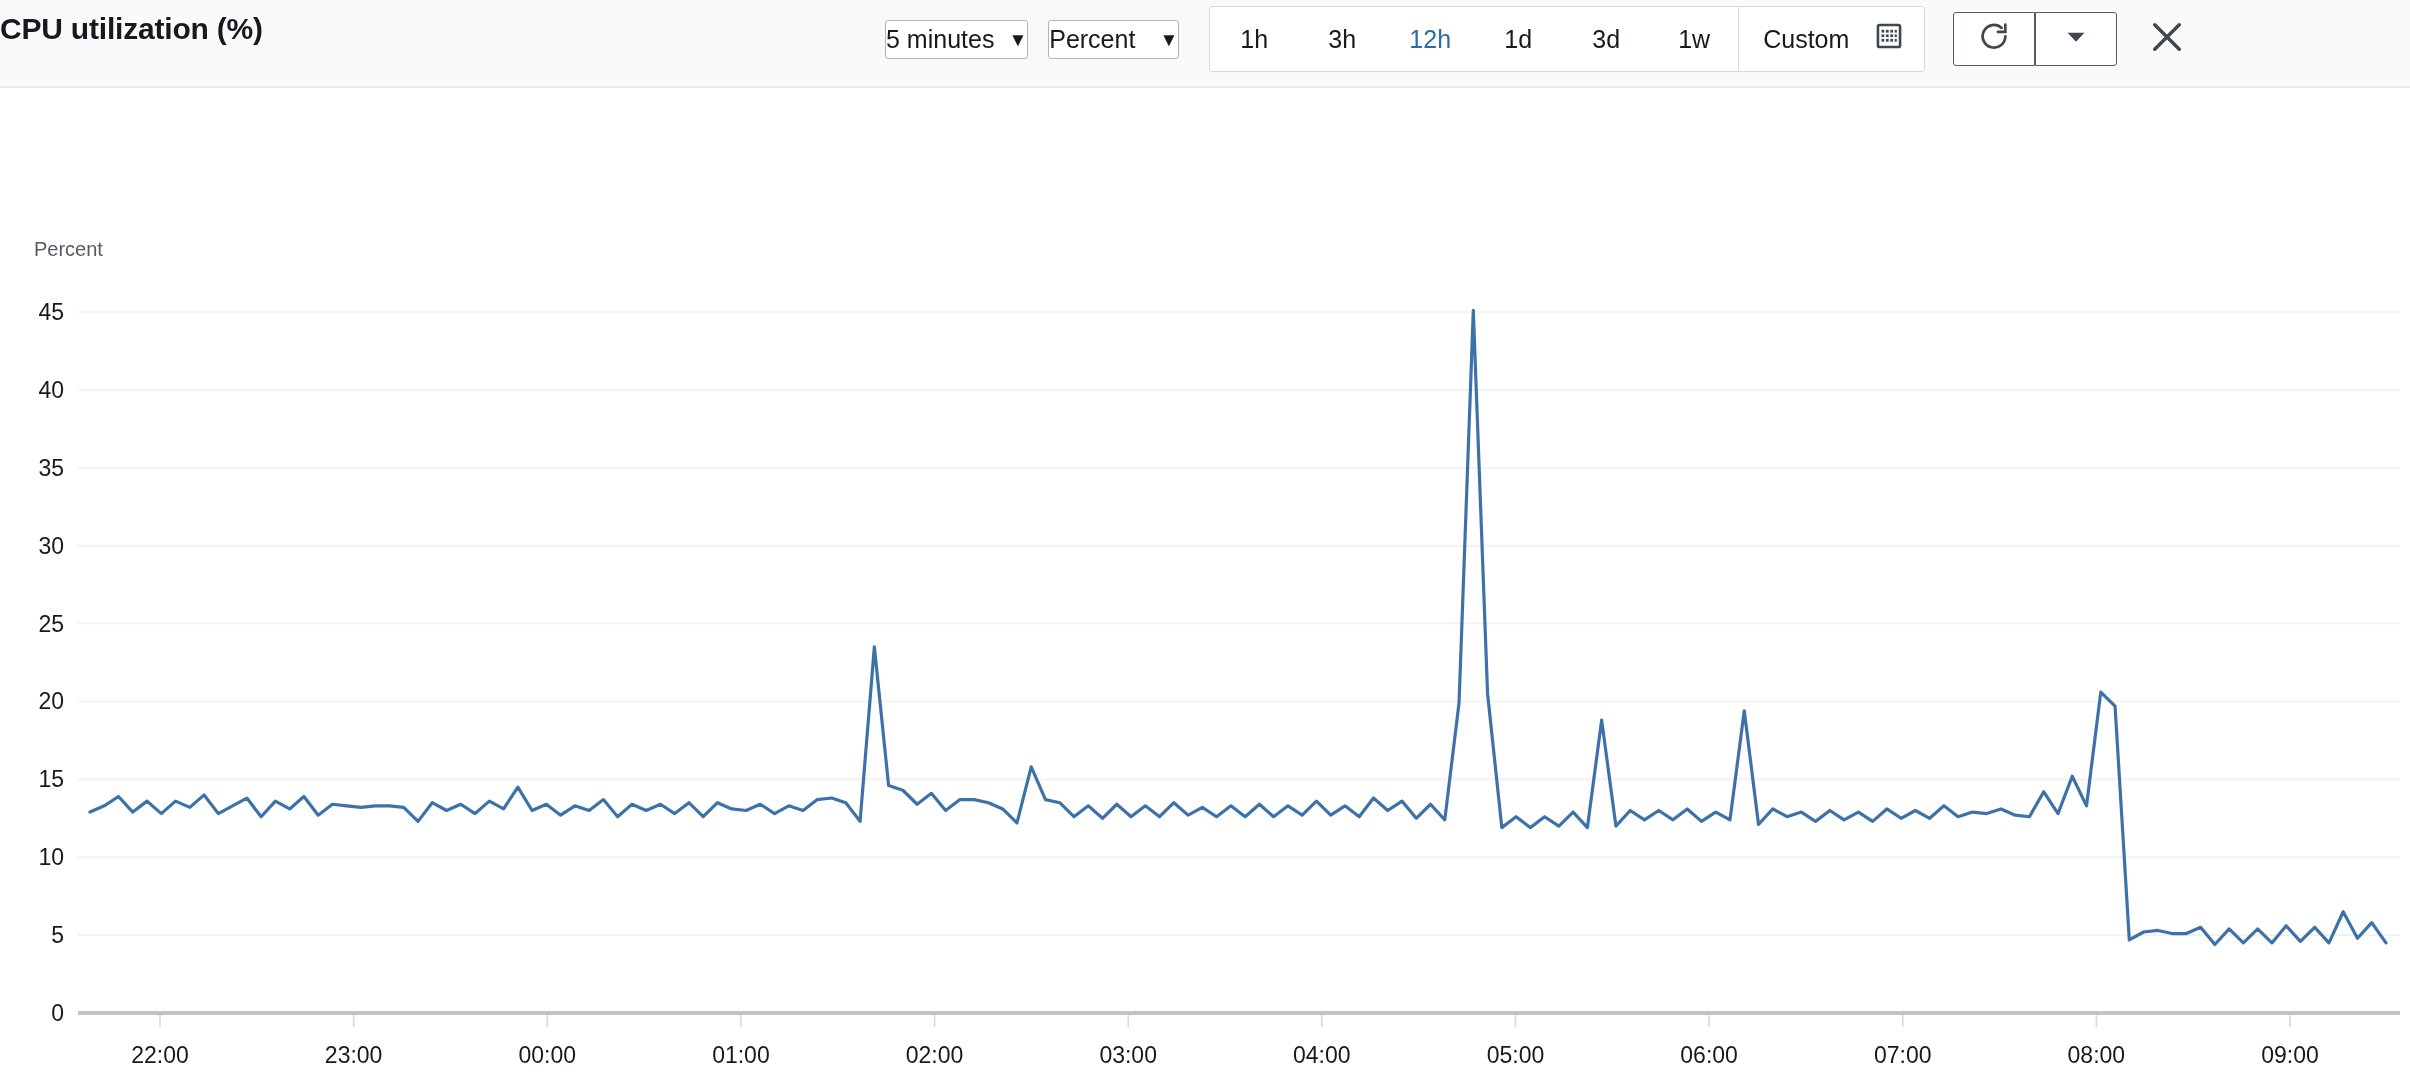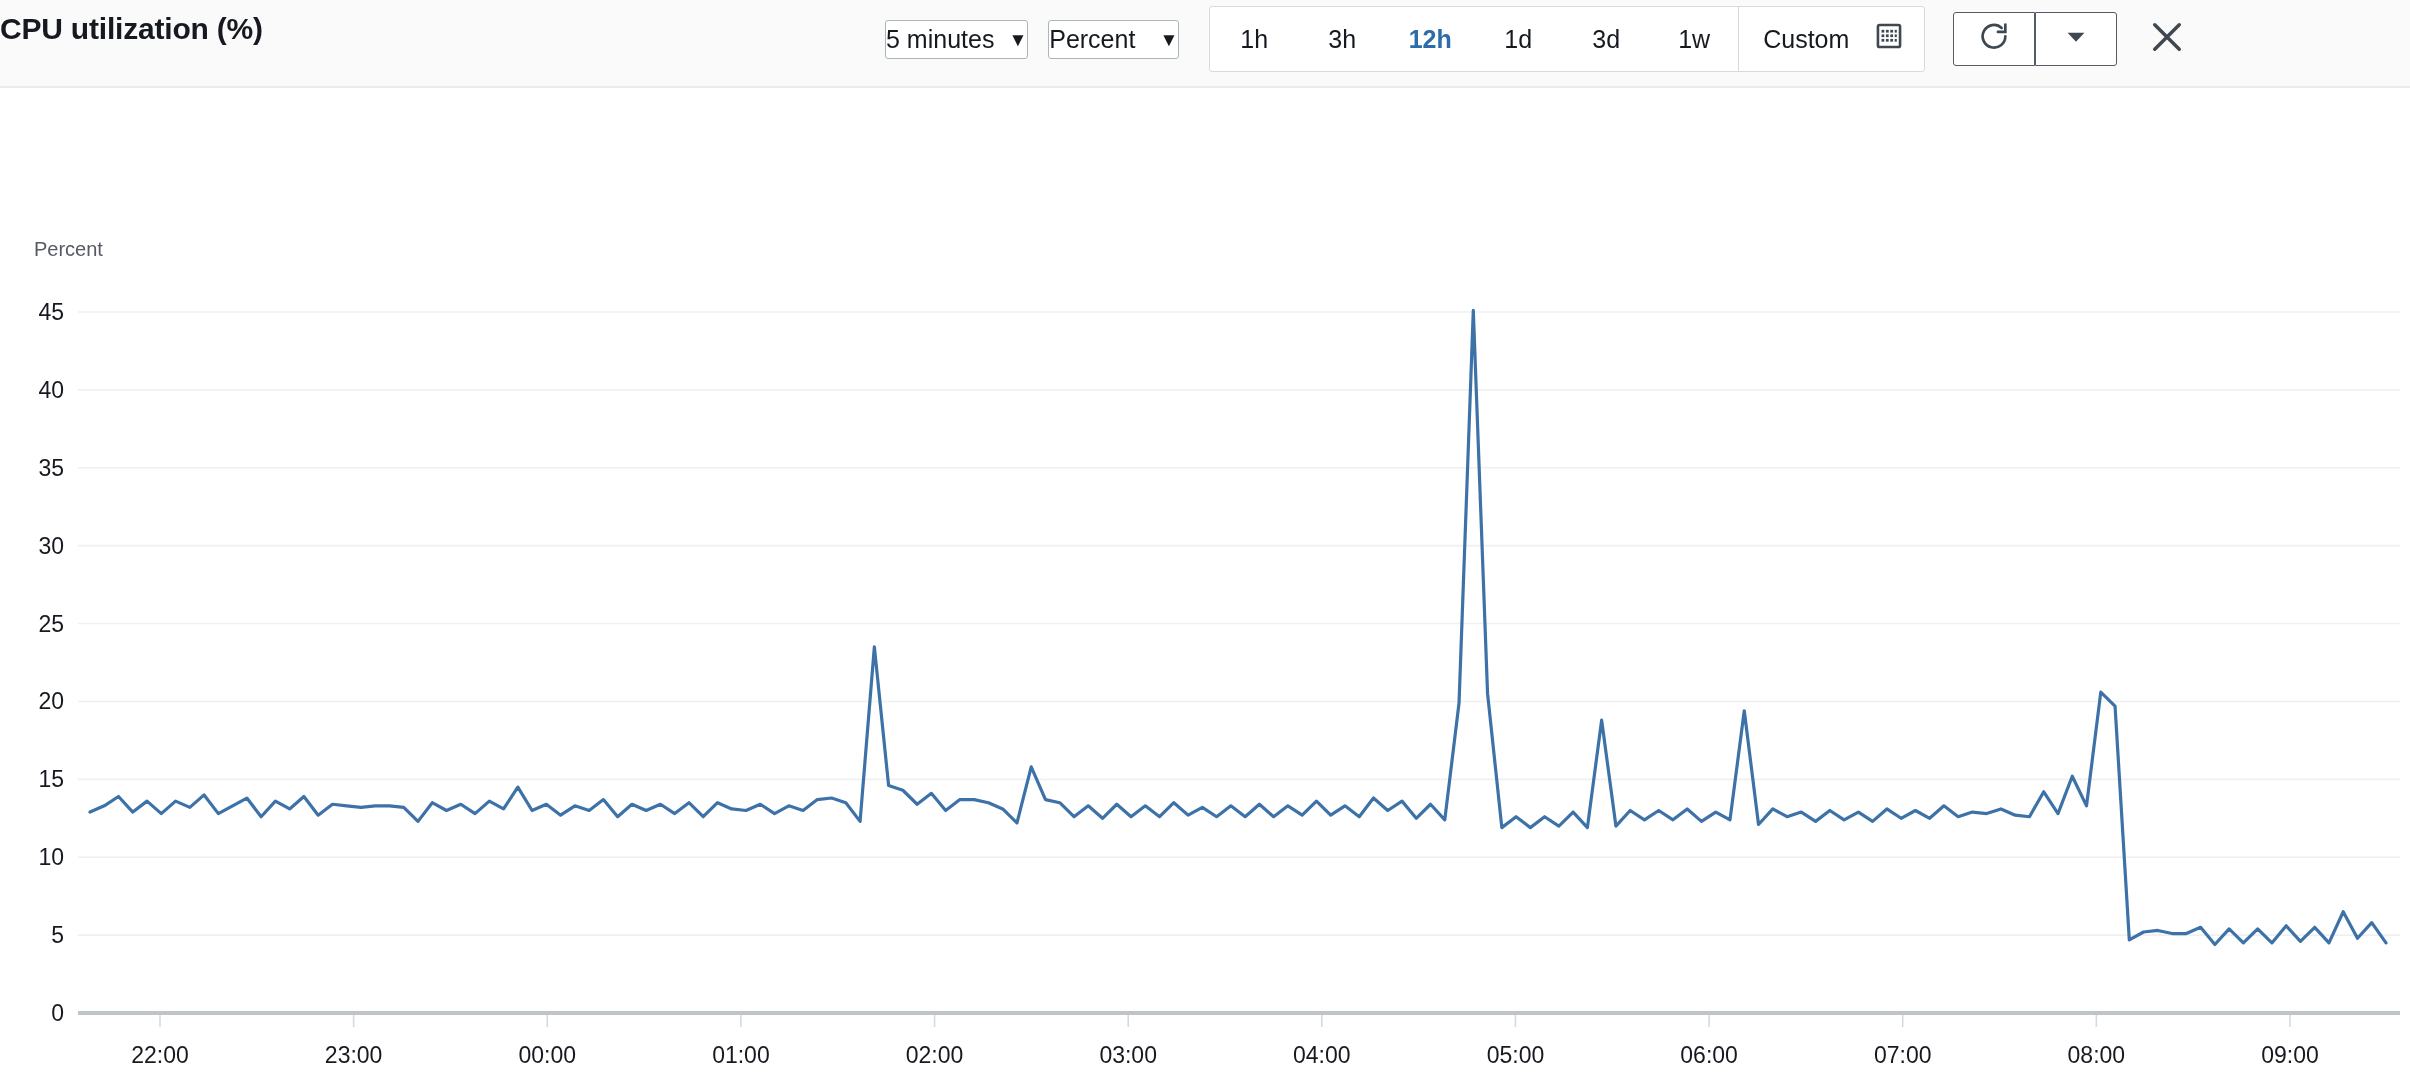--- a/index.html
+++ b/index.html
@@ -52,21 +52,21 @@
     display:flex; align-items: stretch;
     margin-left: 10px;
   }
   .range-btn {
     display:flex; align-items:center; justify-content:center;
     min-width: 88px;
     padding: 0 12px;
     font-size: 25px; color:#16191f;
     cursor: pointer;
   }
-  .range-btn.active { color:#2c6ca8; font-weight: 700; }
+  .range-btn.active { color:#2c6ca8; font-weight: 400; }
   .range-custom {
     display:flex; align-items:center; justify-content:center; gap: 27px;
     padding: 0 22px 0 24px;
     border-left: 1.5px solid #d5dbdb;
     font-size: 25px; color:#16191f;
     cursor:pointer;
   }
 
   .btn-group {
     display:flex; align-items:stretch; margin-left: 28px; height: 54px;

